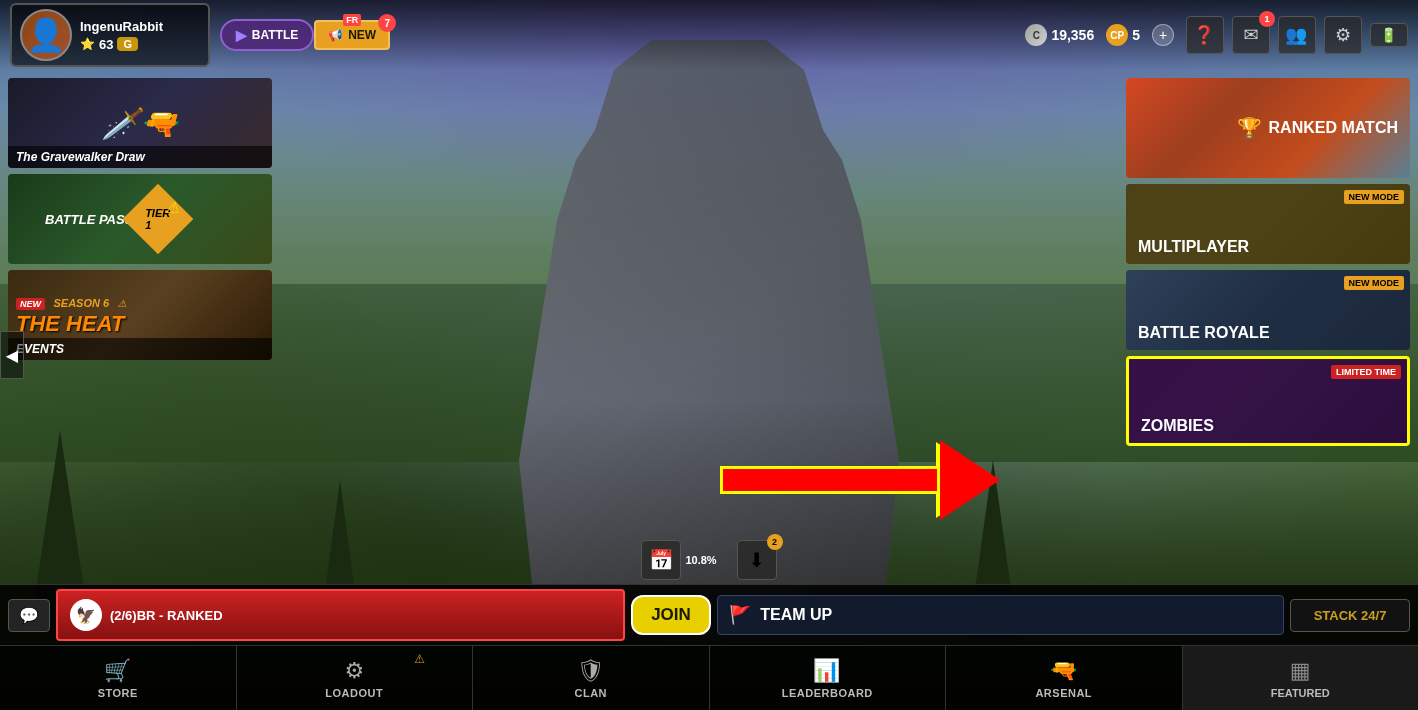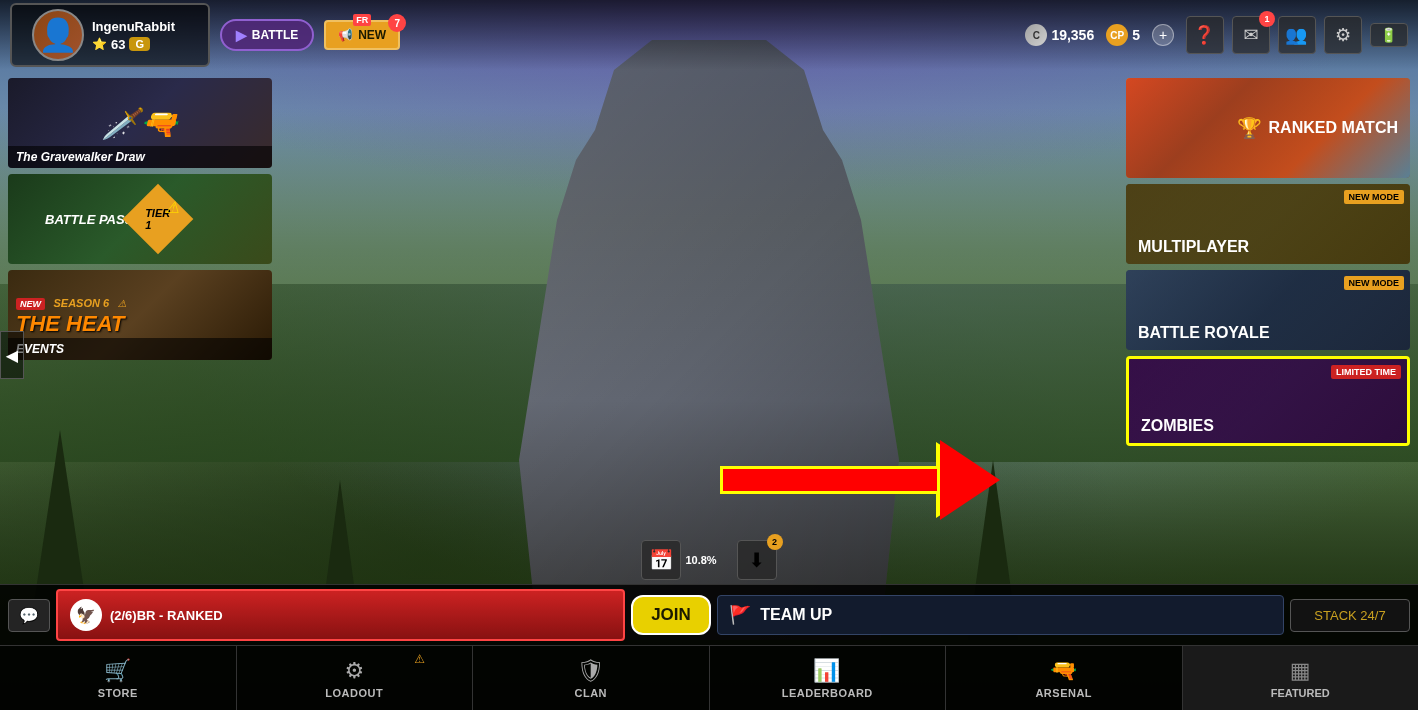--- a/index.html
+++ b/index.html
@@ -106,21 +106,21 @@
       background: linear-gradient(180deg, rgba(0,0,0,0.7) 0%, transparent 100%);
     }
 
     
     #player-info {
       display: flex;
       align-items: center;
       background: rgba(0,0,0,0.6);
       border: 2px solid #555;
       border-radius: 6px;
-      padding: 4px 20px;
+      padding: 4px 8px;
       gap: 8px;
       min-width: 200px;
     }
     #avatar {
       width: 52px;
       height: 52px;
       background: linear-gradient(135deg, #8B4513, #A0522D);
       border-radius: 50%;
       border: 2px solid #888;
       position: relative;
@@ -177,21 +177,20 @@
       font-weight: bold;
       display: flex;
       align-items: center;
       gap: 5px;
       cursor: pointer;
     }
     .play-icon { color: #a080ff; font-size: 14px; }
 
     
     #new-btn {
-      margin-left: 10px;
       background: #e8a020;
       border: 2px solid #f0c060;
       border-radius: 4px;
       padding: 6px 12px;
       color: #1a1a00;
       font-size: 12px;
       font-weight: bold;
       display: flex;
       align-items: center;
       gap: 5px;
@@ -753,21 +752,21 @@
       cursor: pointer;
     }
     .flag-icon { font-size: 18px; }
     .stack-btn {
       background: rgba(20,20,20,0.9);
       border: 1px solid #555;
       border-radius: 4px;
       padding: 8px 14px;
       color: #c8a020;
       font-size: 13px;
-      font-weight: normal;
+      font-weight: bold;
       cursor: pointer;
       text-align: center;
       min-width: 120px;
     }
 
     
     #bottom-nav {
       display: flex;
       align-items: center;
       background: rgba(0,0,0,0.9);

